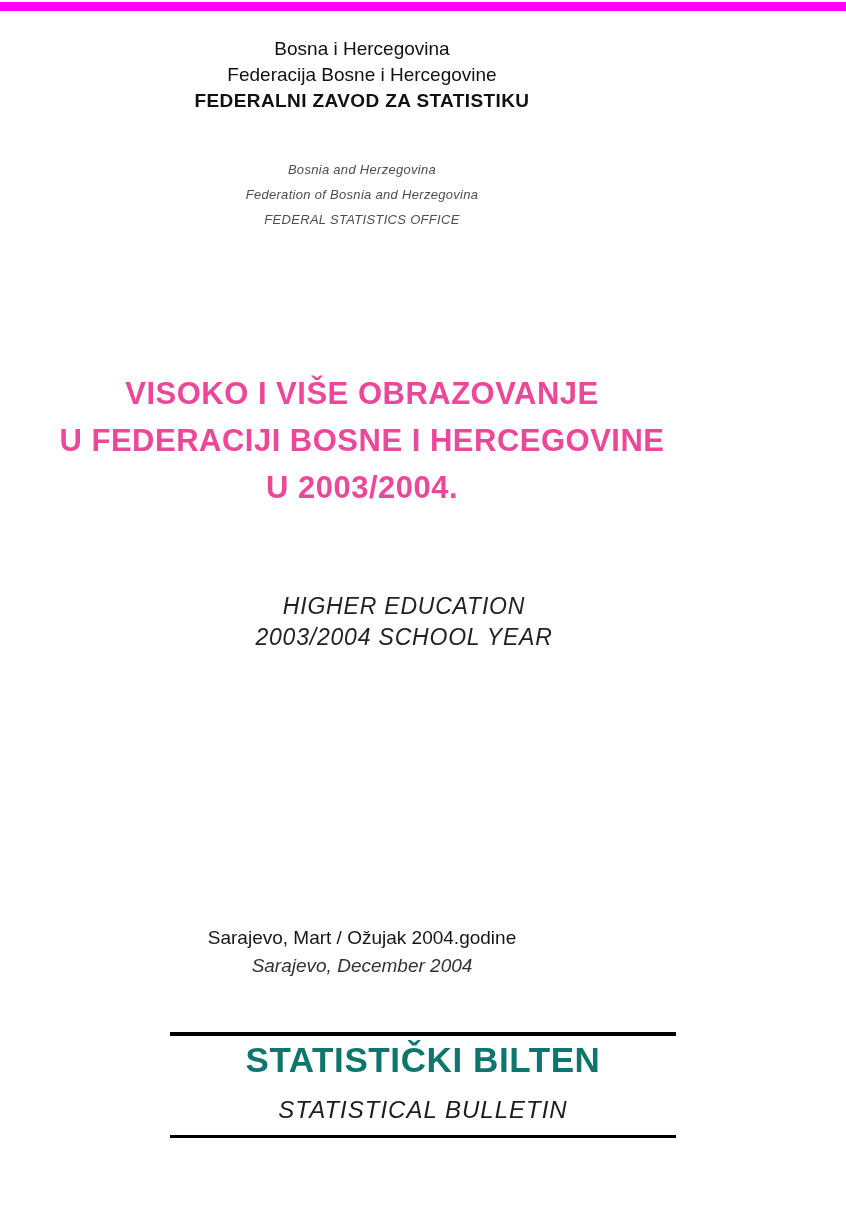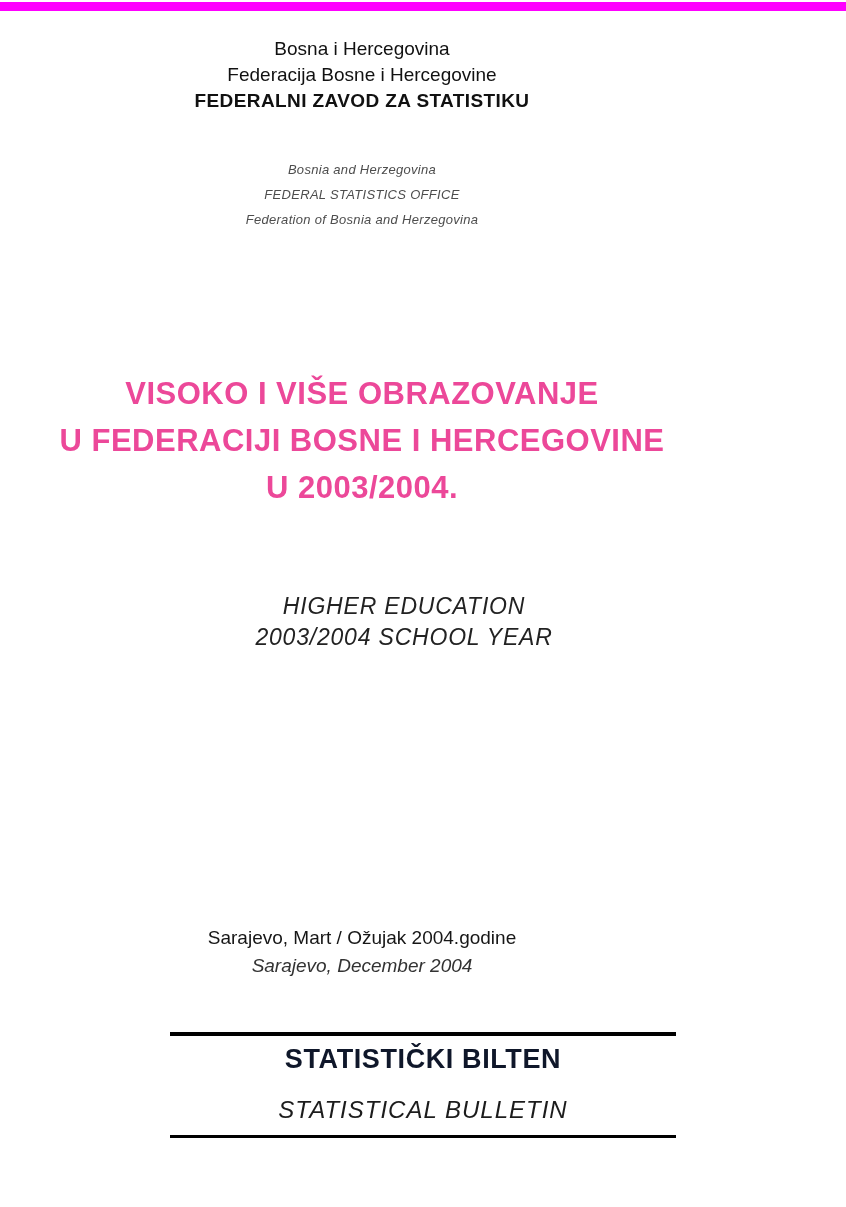--- a/index.html
+++ b/index.html
@@ -84,24 +84,24 @@
     position: absolute;
     top: 1032px;
     left: 170px;
     width: 506px;
     border-top: 4px solid #000000;
     border-bottom: 3px solid #000000;
     text-align: center;
     padding: 7px 0 10px 0;
   }
   .footer-title {
-    font-size: 27px;
+    font-size: 35px;
     line-height: 33px;
     font-weight: bold;
-    color: #0f172a;
+    color: #0f766e;
     letter-spacing: 0.6px;
   }
   .footer-subtitle {
     margin-top: 19px;
     font-size: 24px;
     line-height: 30px;
     font-style: italic;
     color: #1c1c1c;
     letter-spacing: 1px;
   }
@@ -114,22 +114,22 @@
   <div class="top-bar"></div>
 
   <div class="center-block org-bosnian">
     <div>Bosna i Hercegovina</div>
     <div>Federacija Bosne i Hercegovine</div>
     <div class="org-office">FEDERALNI ZAVOD ZA STATISTIKU</div>
   </div>
 
   <div class="center-block org-english">
     <div>Bosnia and Herzegovina</div>
+    <div>Federation of Bosnia and Herzegovina</div>
     <div>FEDERAL STATISTICS OFFICE</div>
-    <div>Federation of Bosnia and Herzegovina</div>
   </div>
 
   <div class="center-block main-title">
     <div>VISOKO I VIŠE OBRAZOVANJE</div>
     <div>U FEDERACIJI BOSNE I HERCEGOVINE</div>
     <div>U 2003/2004.</div>
   </div>
 
   <div class="center-block subtitle">
     <div>HIGHER EDUCATION</div>

